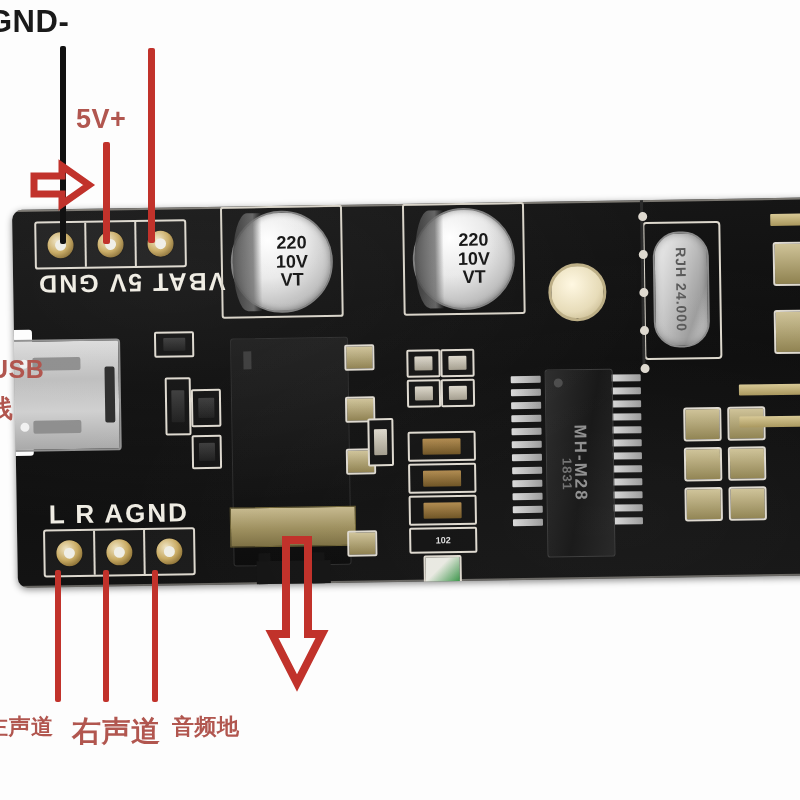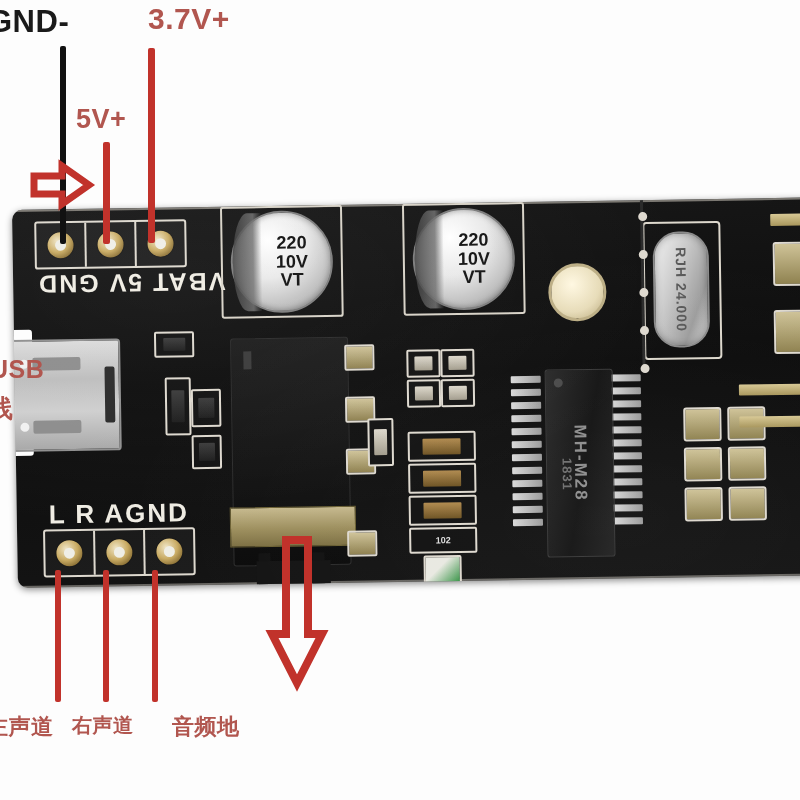--- a/index.html
+++ b/index.html
@@ -16,21 +16,21 @@
   .anno.red{color:#b1564f;}
   .anno.black{color:#1a1a1a;}
   .anno.cn{font-family:"DejaVu Sans","Liberation Sans",sans-serif;font-weight:600;}
 
   #lbl-gnd{left:-12px;top:4px;font-size:31px;}
   #lbl-37v{left:148px;top:2px;font-size:30px;}
   #lbl-5v{left:76px;top:104px;font-size:27px;}
   #lbl-usb{left:-10px;top:355px;font-size:25px;}
   #lbl-usbline{left:-12px;top:392px;font-size:25px;}
   #lbl-left{left:-14px;top:712px;font-size:22px;}
-  #lbl-right{left:72px;top:712px;font-size:20px;text-align:center;}
+  #lbl-right{left:72px;top:712px;font-size:29px;text-align:center;}
   #lbl-agnd{left:172px;top:712px;font-size:22px;}
   #lbl-jack{left:283px;top:730px;font-size:25px;}
 
   
   .lead{position:absolute;border-radius:2px;}
   .lead.red{background:#c1322b;}
   .lead.black{background:#111;}
 
   #ln-gnd{left:60px;top:46px;width:6px;height:198px;}
   #ln-37v{left:148px;top:48px;width:7px;height:195px;}
@@ -378,21 +378,20 @@
     </svg>
   </div>
 
   <div id="arrow-jack">
     <svg width="58" height="148" viewBox="0 0 58 148">
       <polygon points="18,2 40,2 40,96 54,96 29,145 4,96 18,96" fill="none" stroke="#c1322b" stroke-width="8" stroke-linejoin="miter"></polygon>
     </svg>
   </div>
 
   <div class="anno black" id="lbl-gnd">GND-</div>
-  <div class="anno red" id="lbl-37v">3.7V+</div>
   <div class="anno red" id="lbl-5v">5V+</div>
   <div class="anno red" id="lbl-usb">USB</div>
   <div class="anno red cn" id="lbl-usbline">线</div>
   <div class="anno red cn" id="lbl-left">左声道</div>
   <div class="anno red cn" id="lbl-right">右声道</div>
   <div class="anno red cn" id="lbl-agnd">音频地</div>
 
 </div>
 
 </body></html>

